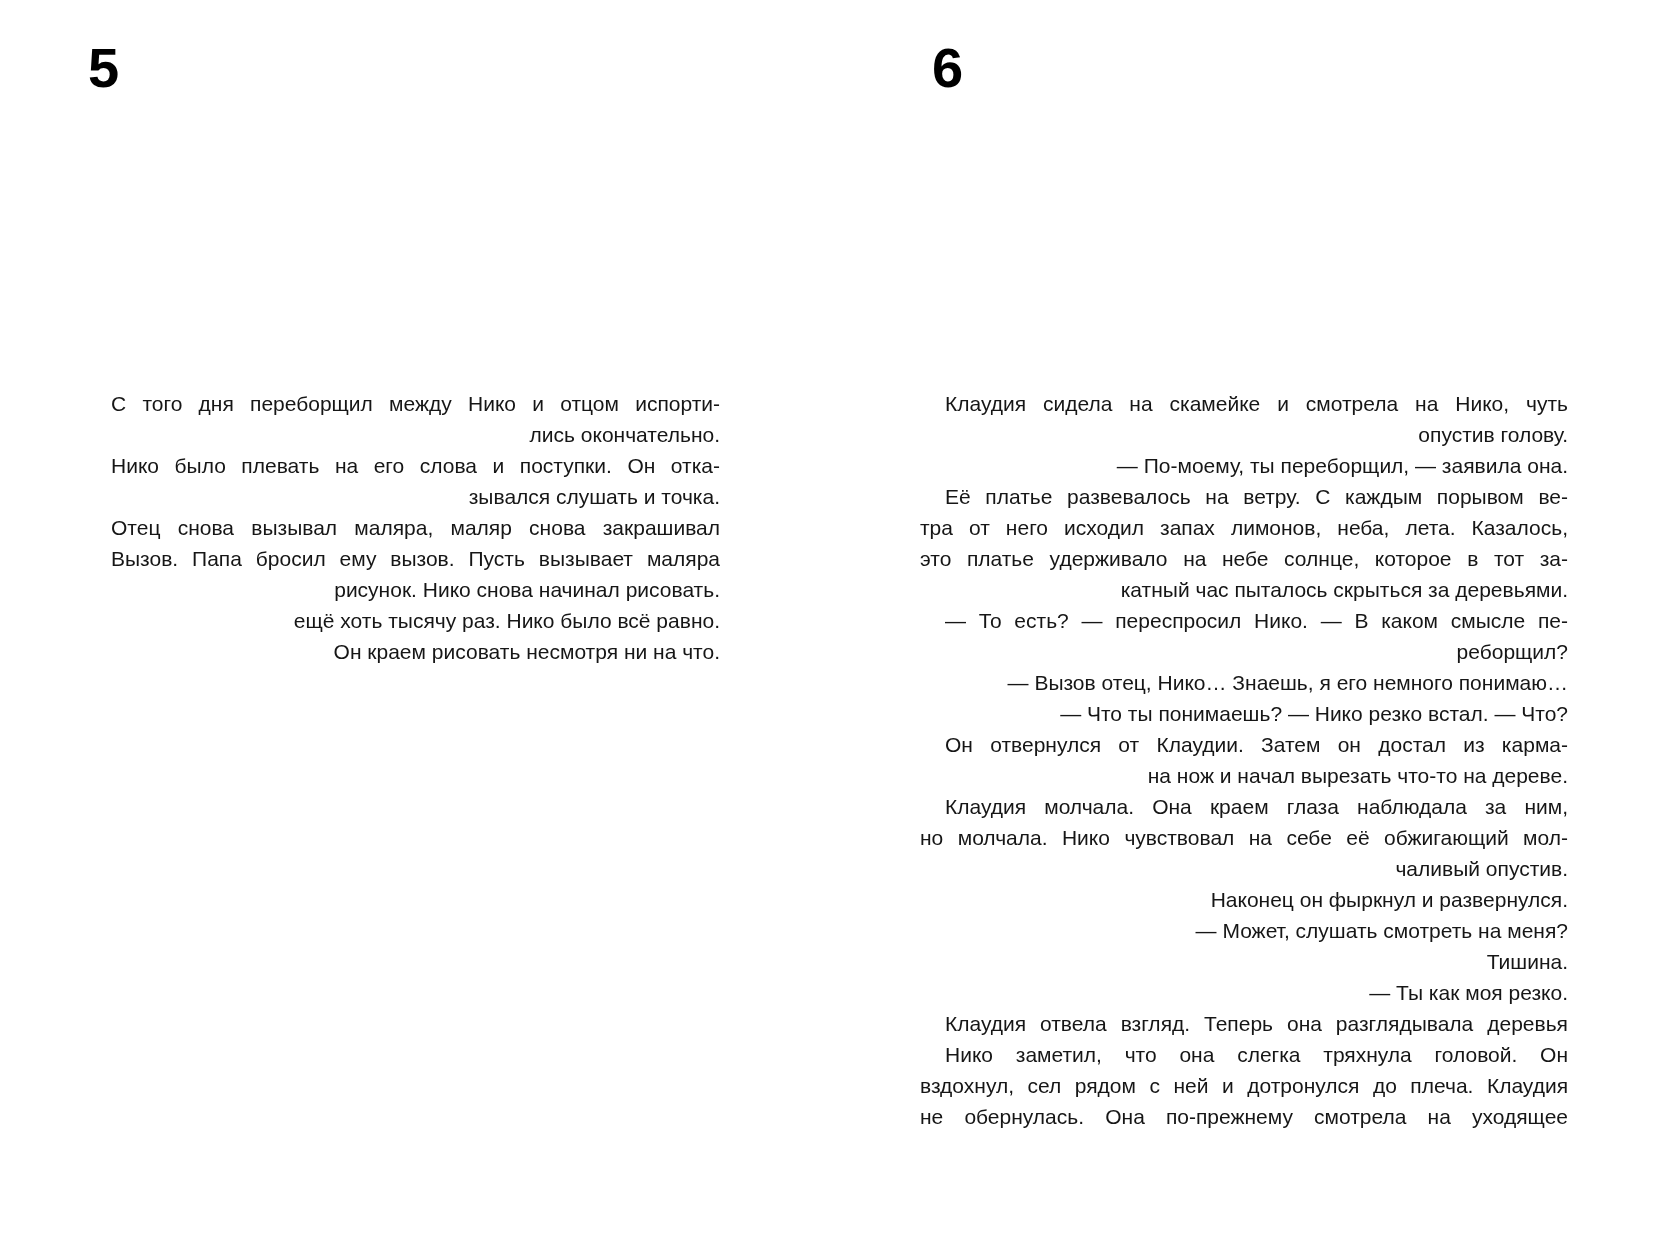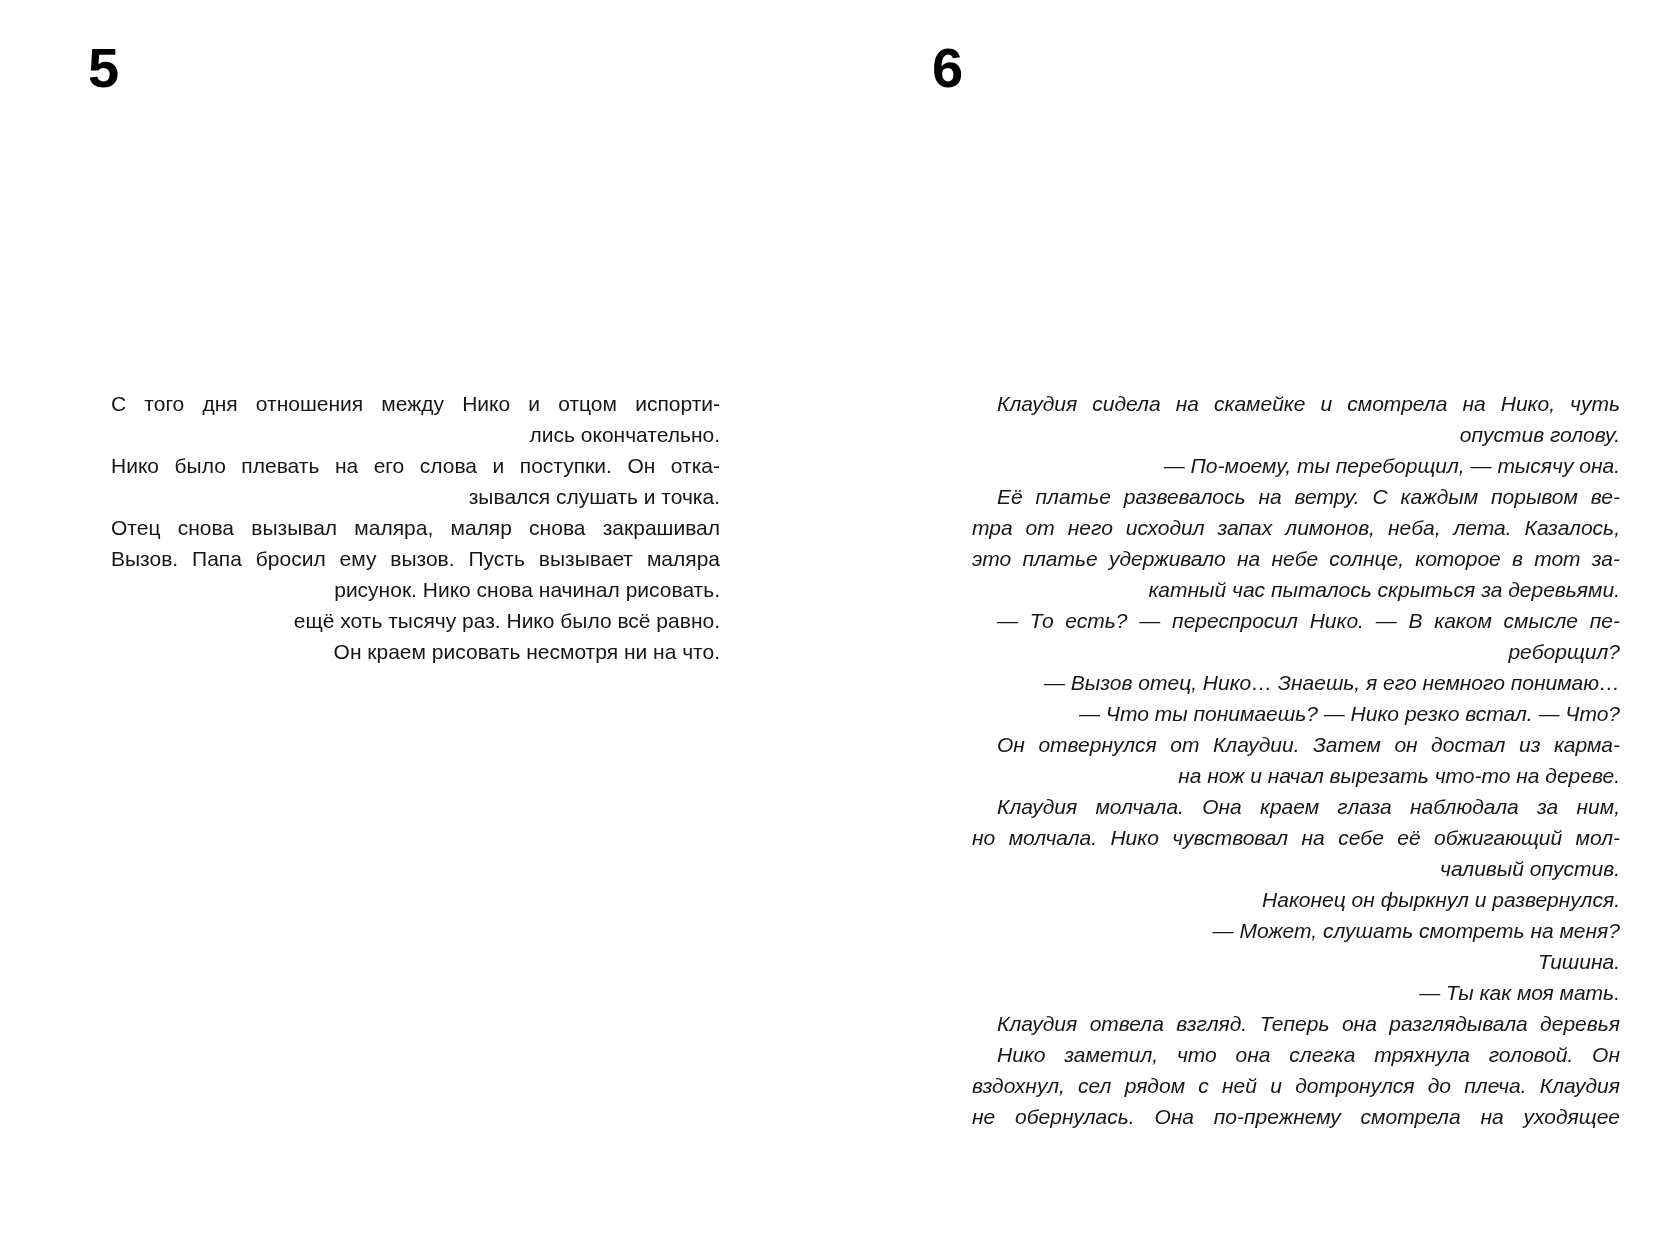--- a/index.html
+++ b/index.html
@@ -25,70 +25,70 @@
   #pn-left  { left: 88px; }
   #pn-right { left: 932px; }
   .text-block {
     position: absolute;
     top: 388px;
     font-size: 21px;
     line-height: 31px;
     color: #161616;
   }
   #col-left  { left: 86px;  width: 634px; }
-  #col-right { left: 972px; width: 648px; font-style: italic; }
+  #col-right { left: 920px; width: 648px; }
   .line { min-height: 31px; text-align: right; }
   .line.j {
     text-align: justify;
     text-align-last: justify;
     -moz-text-align-last: justify;
   }
   .line.i { text-indent: 25px; }
 </style>
 </head>
 <body>
 
 <div class="spread">
 
   <div class="page-number" id="pn-left">5</div>
 
   <div class="page-number" id="pn-right">6</div>
 
   <div class="text-block" id="col-left">
-    <div class="line j i">С того дня отношения между Нико и отцом испорти-</div>
+    <div class="line j i">С того дня переборщил между Нико и отцом испорти-</div>
     <div class="line">лись окончательно.</div>
     <div class="line j i">Нико было плевать на его слова и поступки. Он отка-</div>
     <div class="line">зывался слушать и точка.</div>
     <div class="line j i">Отец снова вызывал маляра, маляр снова закрашивал</div>
     <div class="line j i">Вызов. Папа бросил ему вызов. Пусть вызывает маляра</div>
     <div class="line">рисунок. Нико снова начинал рисовать.</div>
     <div class="line">ещё хоть тысячу раз. Нико было всё равно.</div>
     <div class="line i">Он краем рисовать несмотря ни на что.</div>
   </div>
 
   <div class="text-block" id="col-right">
     <div class="line j i">Клаудия сидела на скамейке и смотрела на Нико, чуть</div>
     <div class="line">опустив голову.</div>
-    <div class="line i">— По-моему, ты переборщил, — тысячу она.</div>
+    <div class="line i">— По-моему, ты переборщил, — заявила она.</div>
     <div class="line j i">Её платье развевалось на ветру. С каждым порывом ве-</div>
     <div class="line j">тра от него исходил запах лимонов, неба, лета. Казалось,</div>
     <div class="line j">это платье удерживало на небе солнце, которое в тот за-</div>
     <div class="line">катный час пыталось скрыться за деревьями.</div>
     <div class="line j i">— То есть? — переспросил Нико. — В каком смысле пе-</div>
     <div class="line">реборщил?</div>
     <div class="line i">— Вызов отец, Нико… Знаешь, я его немного понимаю…</div>
     <div class="line i">— Что ты понимаешь? — Нико резко встал. — Что?</div>
     <div class="line j i">Он отвернулся от Клаудии. Затем он достал из карма-</div>
     <div class="line">на нож и начал вырезать что-то на дереве.</div>
     <div class="line j i">Клаудия молчала. Она краем глаза наблюдала за ним,</div>
     <div class="line j">но молчала. Нико чувствовал на себе её обжигающий мол-</div>
     <div class="line">чаливый опустив.</div>
     <div class="line i">Наконец он фыркнул и развернулся.</div>
     <div class="line i">— Может, слушать смотреть на меня?</div>
     <div class="line i">Тишина.</div>
-    <div class="line i">— Ты как моя мать.</div>
+    <div class="line i">— Ты как моя резко.</div>
     <div class="line j i">Клаудия отвела взгляд. Теперь она разглядывала деревья</div>
     <div class="line j i">Нико заметил, что она слегка тряхнула головой. Он</div>
     <div class="line j">вздохнул, сел рядом с ней и дотронулся до плеча. Клаудия</div>
     <div class="line j">не обернулась. Она по-прежнему смотрела на уходящее</div>
   </div>
 
 </div>
 
 </body></html>

